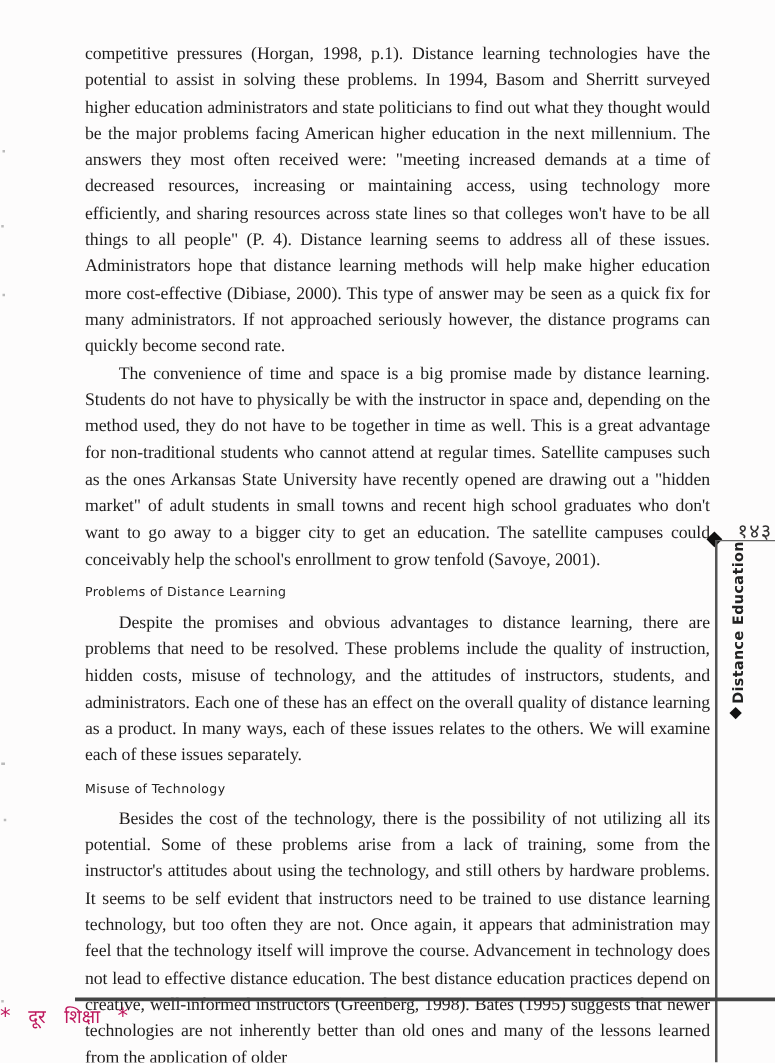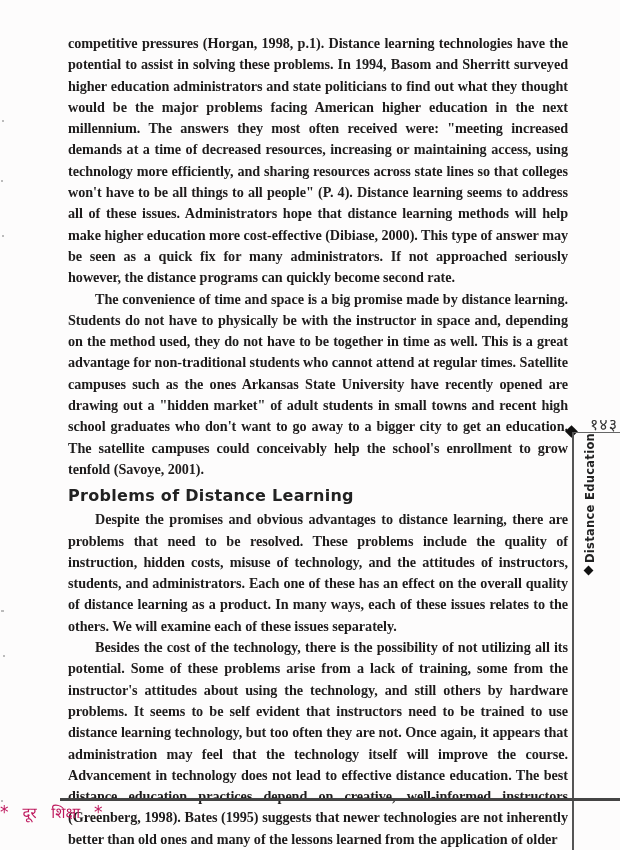--- a/index.html
+++ b/index.html
@@ -7,26 +7,26 @@
     width: 620px; height: 850px; position: relative; overflow: hidden;
     background: #fdfcfc;
     font-family: "Liberation Serif", "DejaVu Serif", serif;
     color: #1e1c1c;
   }
   .page-text {
     position: absolute; left: 68px; top: 33px; width: 500px;
     font-size: 14.2px; line-height: 21.3px; text-align: justify;
     letter-spacing: -0.05px;
   }
-  .page-text p { margin: 0; text-indent: 0; font-weight: bold; }
+  .page-text p { margin: 0; text-indent: 0; }
   .page-text p.indent { text-indent: 27px; }
   .page-text p.gap { }
   .heading {
     font-family: "DejaVu Sans", "Liberation Sans", sans-serif;
-    font-weight: bold; font-size: 16px; letter-spacing: 0.3px;
+    font-weight: normal; font-size: 10px; letter-spacing: 0.3px;
     margin: 5px 0 3px 0; line-height: 21px; color: #222;
   }
   .side-rule {
     position: absolute; left: 572px; top: 432px; width: 1.5px; height: 418px;
     background: #555;
   }
   .side-top-rule {
     position: absolute; left: 572px; top: 432px; width: 48px; height: 1px; background:#666;
   }
   .diamond {
@@ -71,20 +71,21 @@
   <div class="speck" style="left:1px;top:610px;width:3px;"></div>
   <div class="speck" style="left:3px;top:655px;"></div>
   <div class="speck" style="left:1px;top:800px;"></div>
 </div>
 
 <div class="page-text">
   <p>competitive pressures (Horgan, 1998, p.1). Distance learning technologies have the potential to assist in solving these problems. In 1994, Basom and Sherritt surveyed higher education administrators and state politicians to find out what they thought would be the major problems facing American higher education in the next millennium. The answers they most often received were: "meeting increased demands at a time of decreased resources, increasing or maintaining access, using technology more efficiently, and sharing resources across state lines so that colleges won't have to be all things to all people" (P. 4). Distance learning seems to address all of these issues. Administrators hope that distance learning methods will help make higher education more cost-effective (Dibiase, 2000). This type of answer may be seen as a quick fix for many administrators. If not approached seriously however, the distance programs can quickly become second rate.</p>
   <p class="indent gap">The convenience of time and space is a big promise made by distance learning. Students do not have to physically be with the instructor in space and, depending on the method used, they do not have to be together in time as well. This is a great advantage for non-traditional students who cannot attend at regular times. Satellite campuses such as the ones Arkansas State University have recently opened are drawing out a "hidden market" of adult students in small towns and recent high school graduates who don't want to go away to a bigger city to get an education. The satellite campuses could conceivably help the school's enrollment to grow tenfold (Savoye, 2001).</p>
   <div class="heading">Problems of Distance Learning</div>
   <p class="indent">Despite the promises and obvious advantages to distance learning, there are problems that need to be resolved. These problems include the quality of instruction, hidden costs, misuse of technology, and the attitudes of instructors, students, and administrators. Each one of these has an effect on the overall quality of distance learning as a product. In many ways, each of these issues relates to the others. We will examine each of these issues separately.</p>
+  <div class="heading">Misuse of Technology</div>
   <p class="indent">Besides the cost of the technology, there is the possibility of not utilizing all its potential. Some of these problems arise from a lack of training, some from the instructor's attitudes about using the technology, and still others by hardware problems. It seems to be self evident that instructors need to be trained to use distance learning technology, but too often they are not. Once again, it appears that administration may feel that the technology itself will improve the course. Advancement in technology does not lead to effective distance education. The best distance education practices depend on creative, well-informed instructors (Greenberg, 1998). Bates (1995) suggests that newer technologies are not inherently better than old ones and many of the lessons learned from the application of older</p>
 </div>
 
 <div class="diamond" style="left:567px; top:427px;"></div>
 <div class="page-number">१४३</div>
 <div class="side-top-rule"></div>
 <div class="side-rule"></div>
 <div class="side-label">
   <span>Distance Education</span>
 </div>

